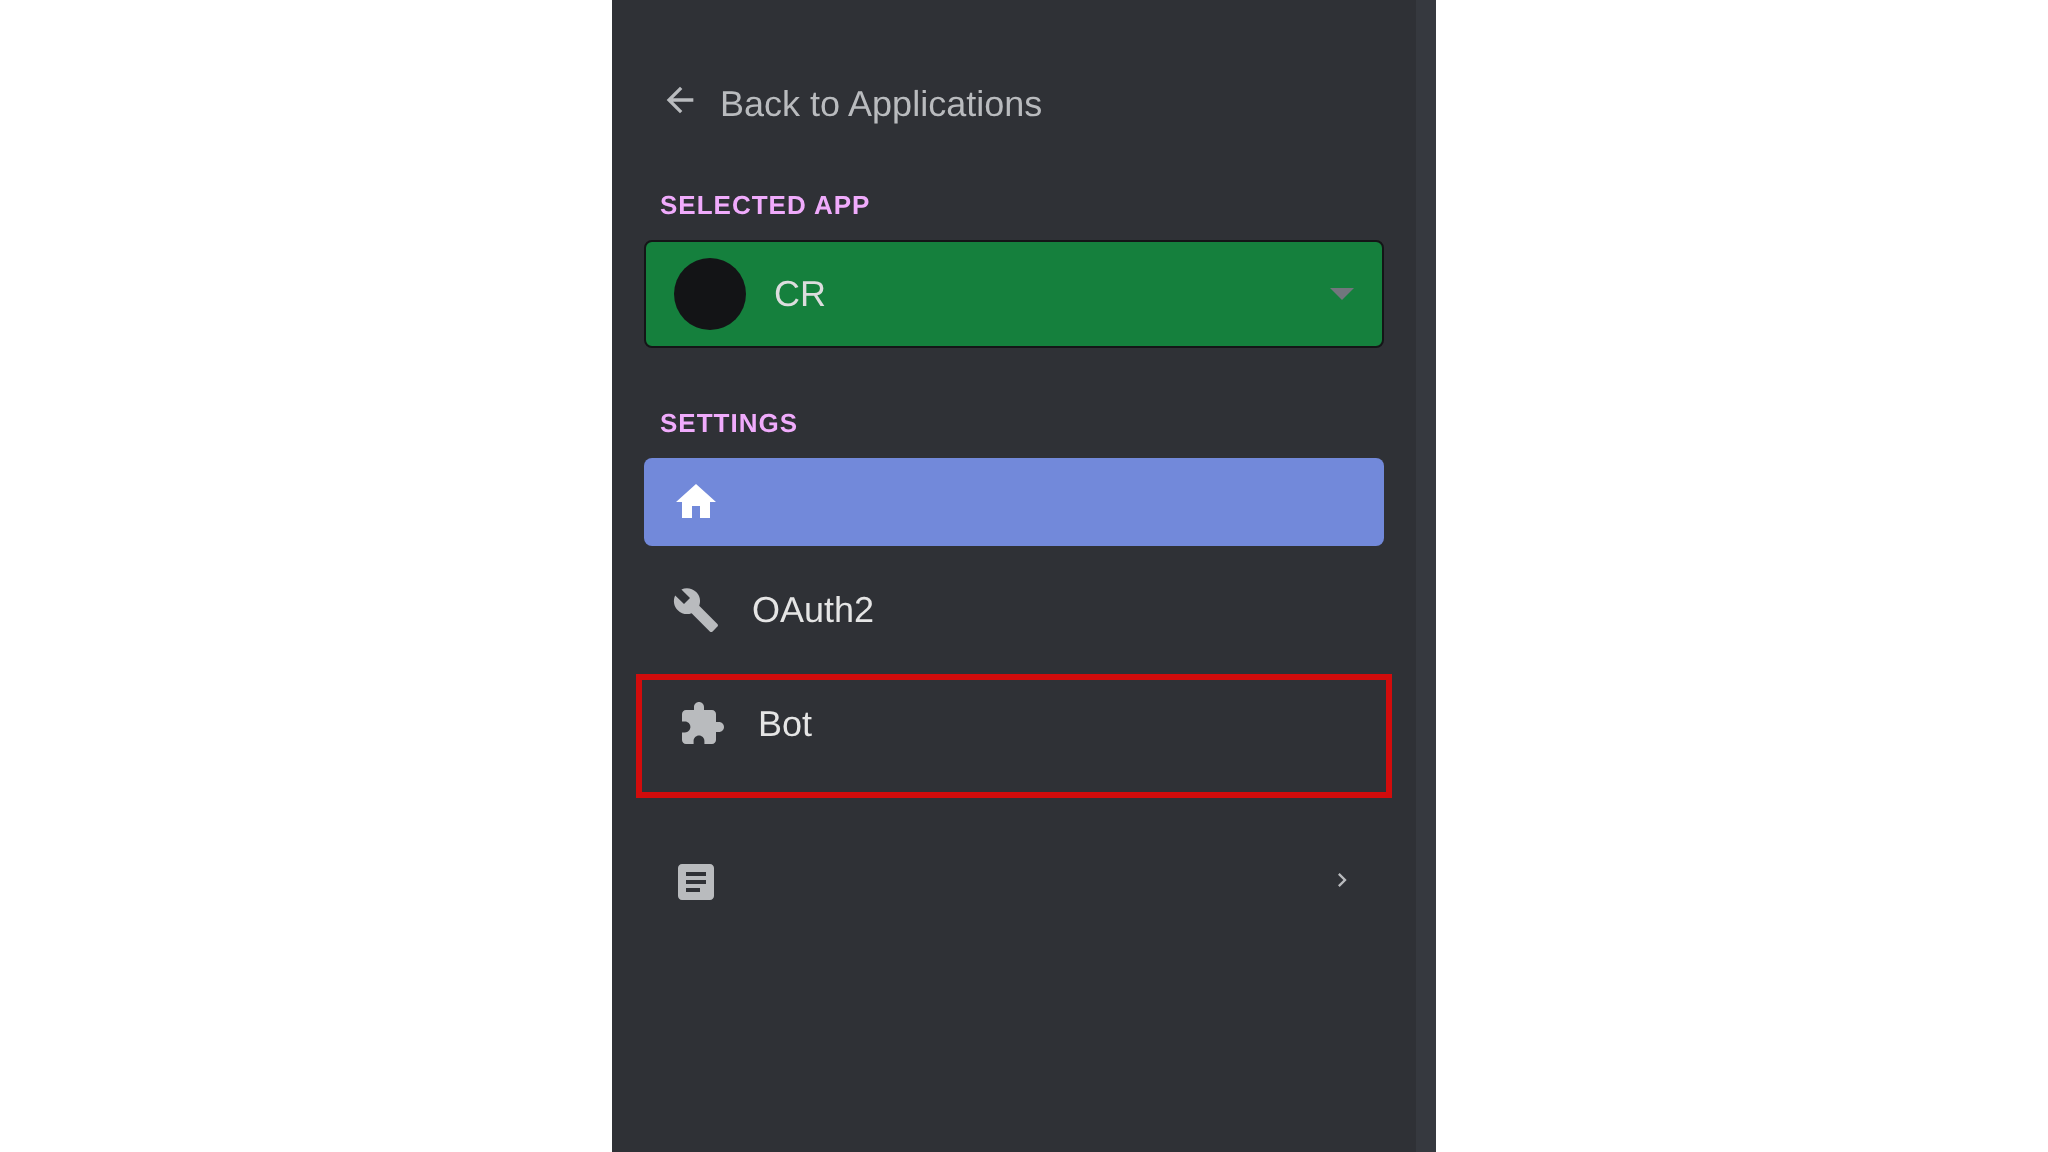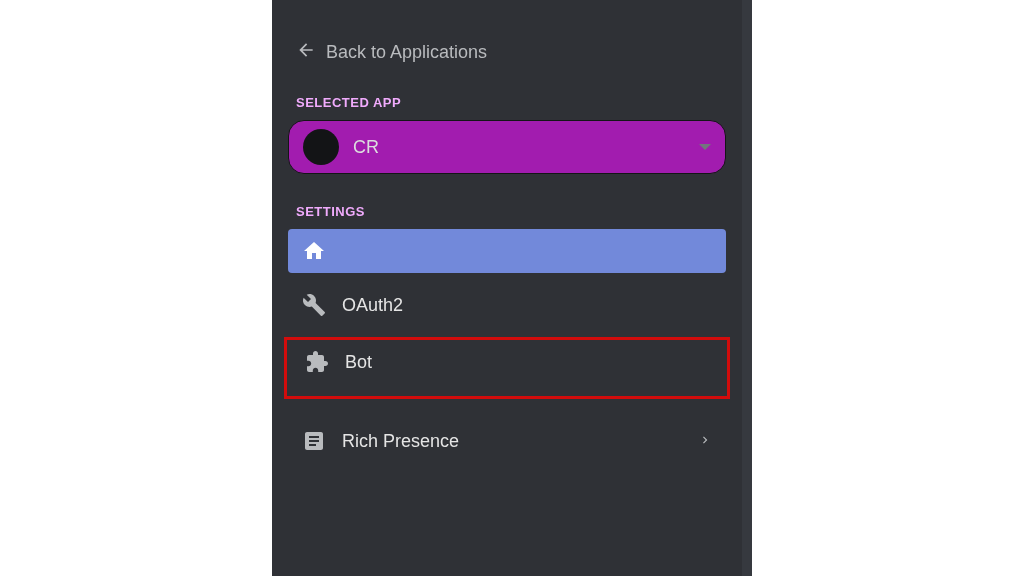--- a/index.html
+++ b/index.html
@@ -7,21 +7,21 @@
       width: 1024px;
       height: 576px;
       background: #ffffff;
       font-family: -apple-system, BlinkMacSystemFont, "Segoe UI", Helvetica, Arial, sans-serif;
       display: flex;
       justify-content: center;
       overflow: hidden;
     }
     .panel-wrapper {
       position: relative;
-      width: 480px;
+      width: 412px;
       background: #2f3136;
       display: flex;
     }
     .sidebar {
       flex: 1;
       padding: 20px 16px 20px 16px;
     }
     .right-spacer {
       width: 10px;
       background: #36393f;
@@ -43,23 +43,23 @@
     .section-label {
       color: #f0abfc;
       font-size: 13px;
       font-weight: 700;
       letter-spacing: 0.5px;
       margin: 0 0 10px 8px;
     }
     .app-selector {
       display: flex;
       align-items: center;
-      background: #a21caf;
+      background: #15803d;
       border: 1px solid #141517;
-      border-radius: 16px;
+      border-radius: 4px;
       padding: 8px 14px;
       margin-bottom: 30px;
       cursor: pointer;
     }
     .app-avatar {
       width: 36px;
       height: 36px;
       border-radius: 50%;
       background: #131416;
       margin-right: 14px;
@@ -179,21 +179,20 @@
           <span>Bot</span>
         </div>
       </div>
 
       <div class="nav-item after-highlight">
         <span class="nav-icon">
           <svg viewBox="0 0 24 24">
               <path d="M19 3H5c-1.1 0-2 .9-2 2v14c0 1.1.9 2 2 2h14c1.1 0 2-.9 2-2V5c0-1.1-.9-2-2-2zM7 7h10v2H7V7zm0 4h10v2H7v-2zm0 4h7v2H7v-2z"></path>
             </svg>
         </span>
-        <span>Rich Presence</span>
         <span class="chevron">
           <svg viewBox="0 0 24 24">
               <path d="M8.59 16.59L13.17 12 8.59 7.41 10 6l6 6-6 6-1.41-1.41z"></path>
             </svg>
         </span>
       </div>
 
 
     </div>
 

